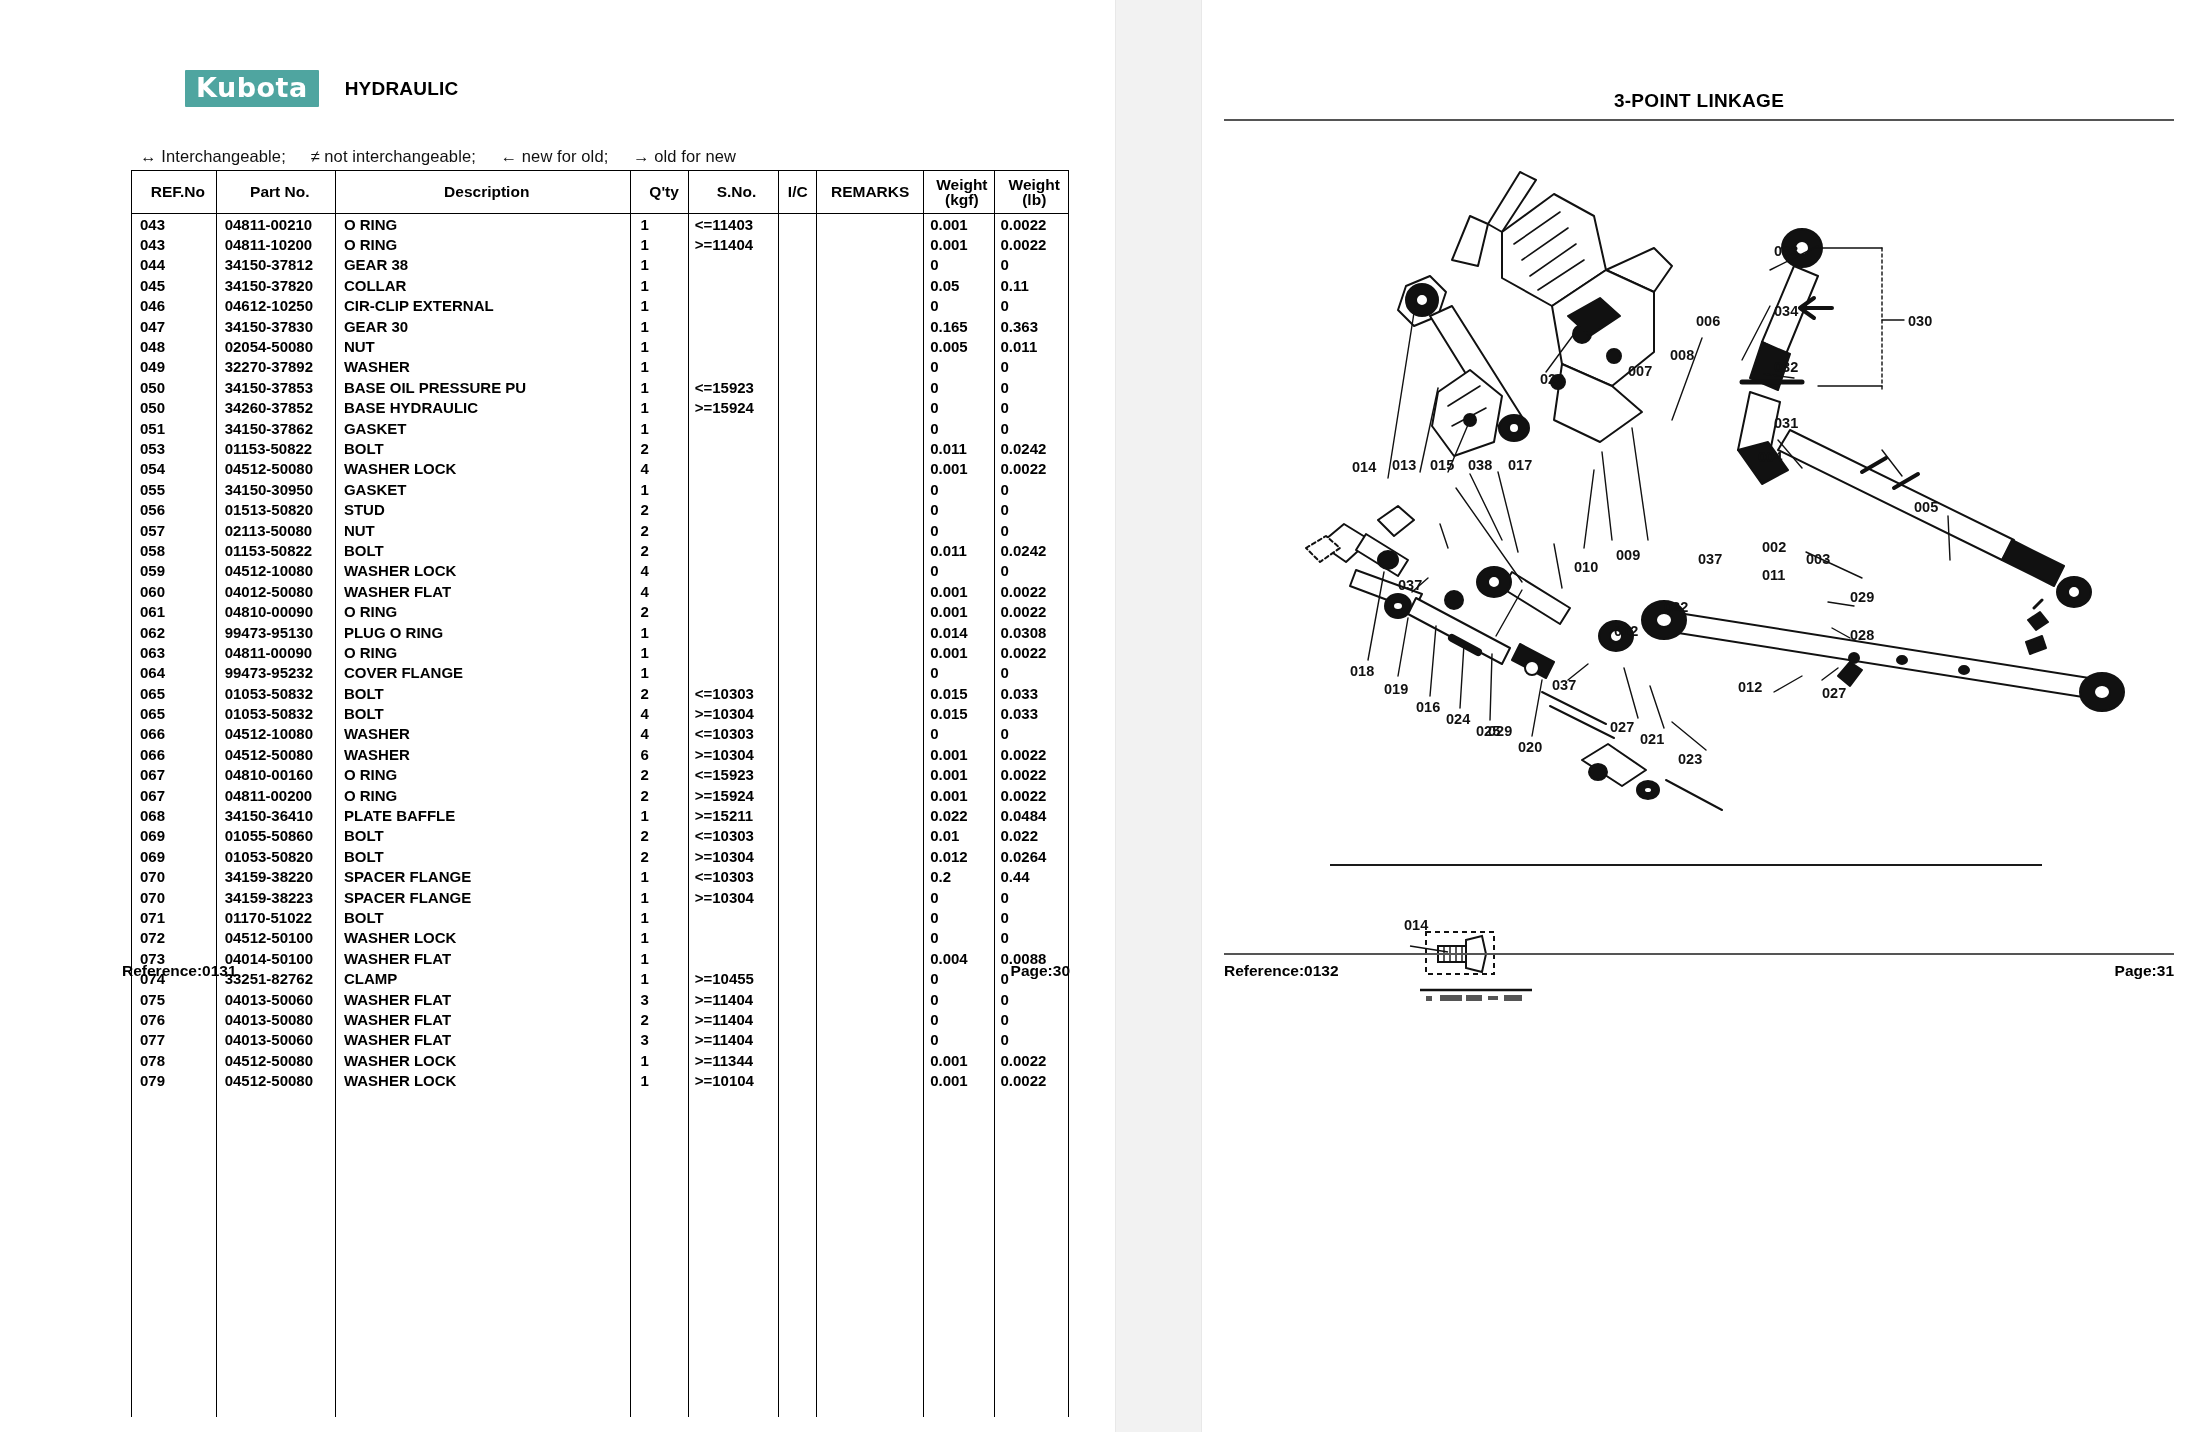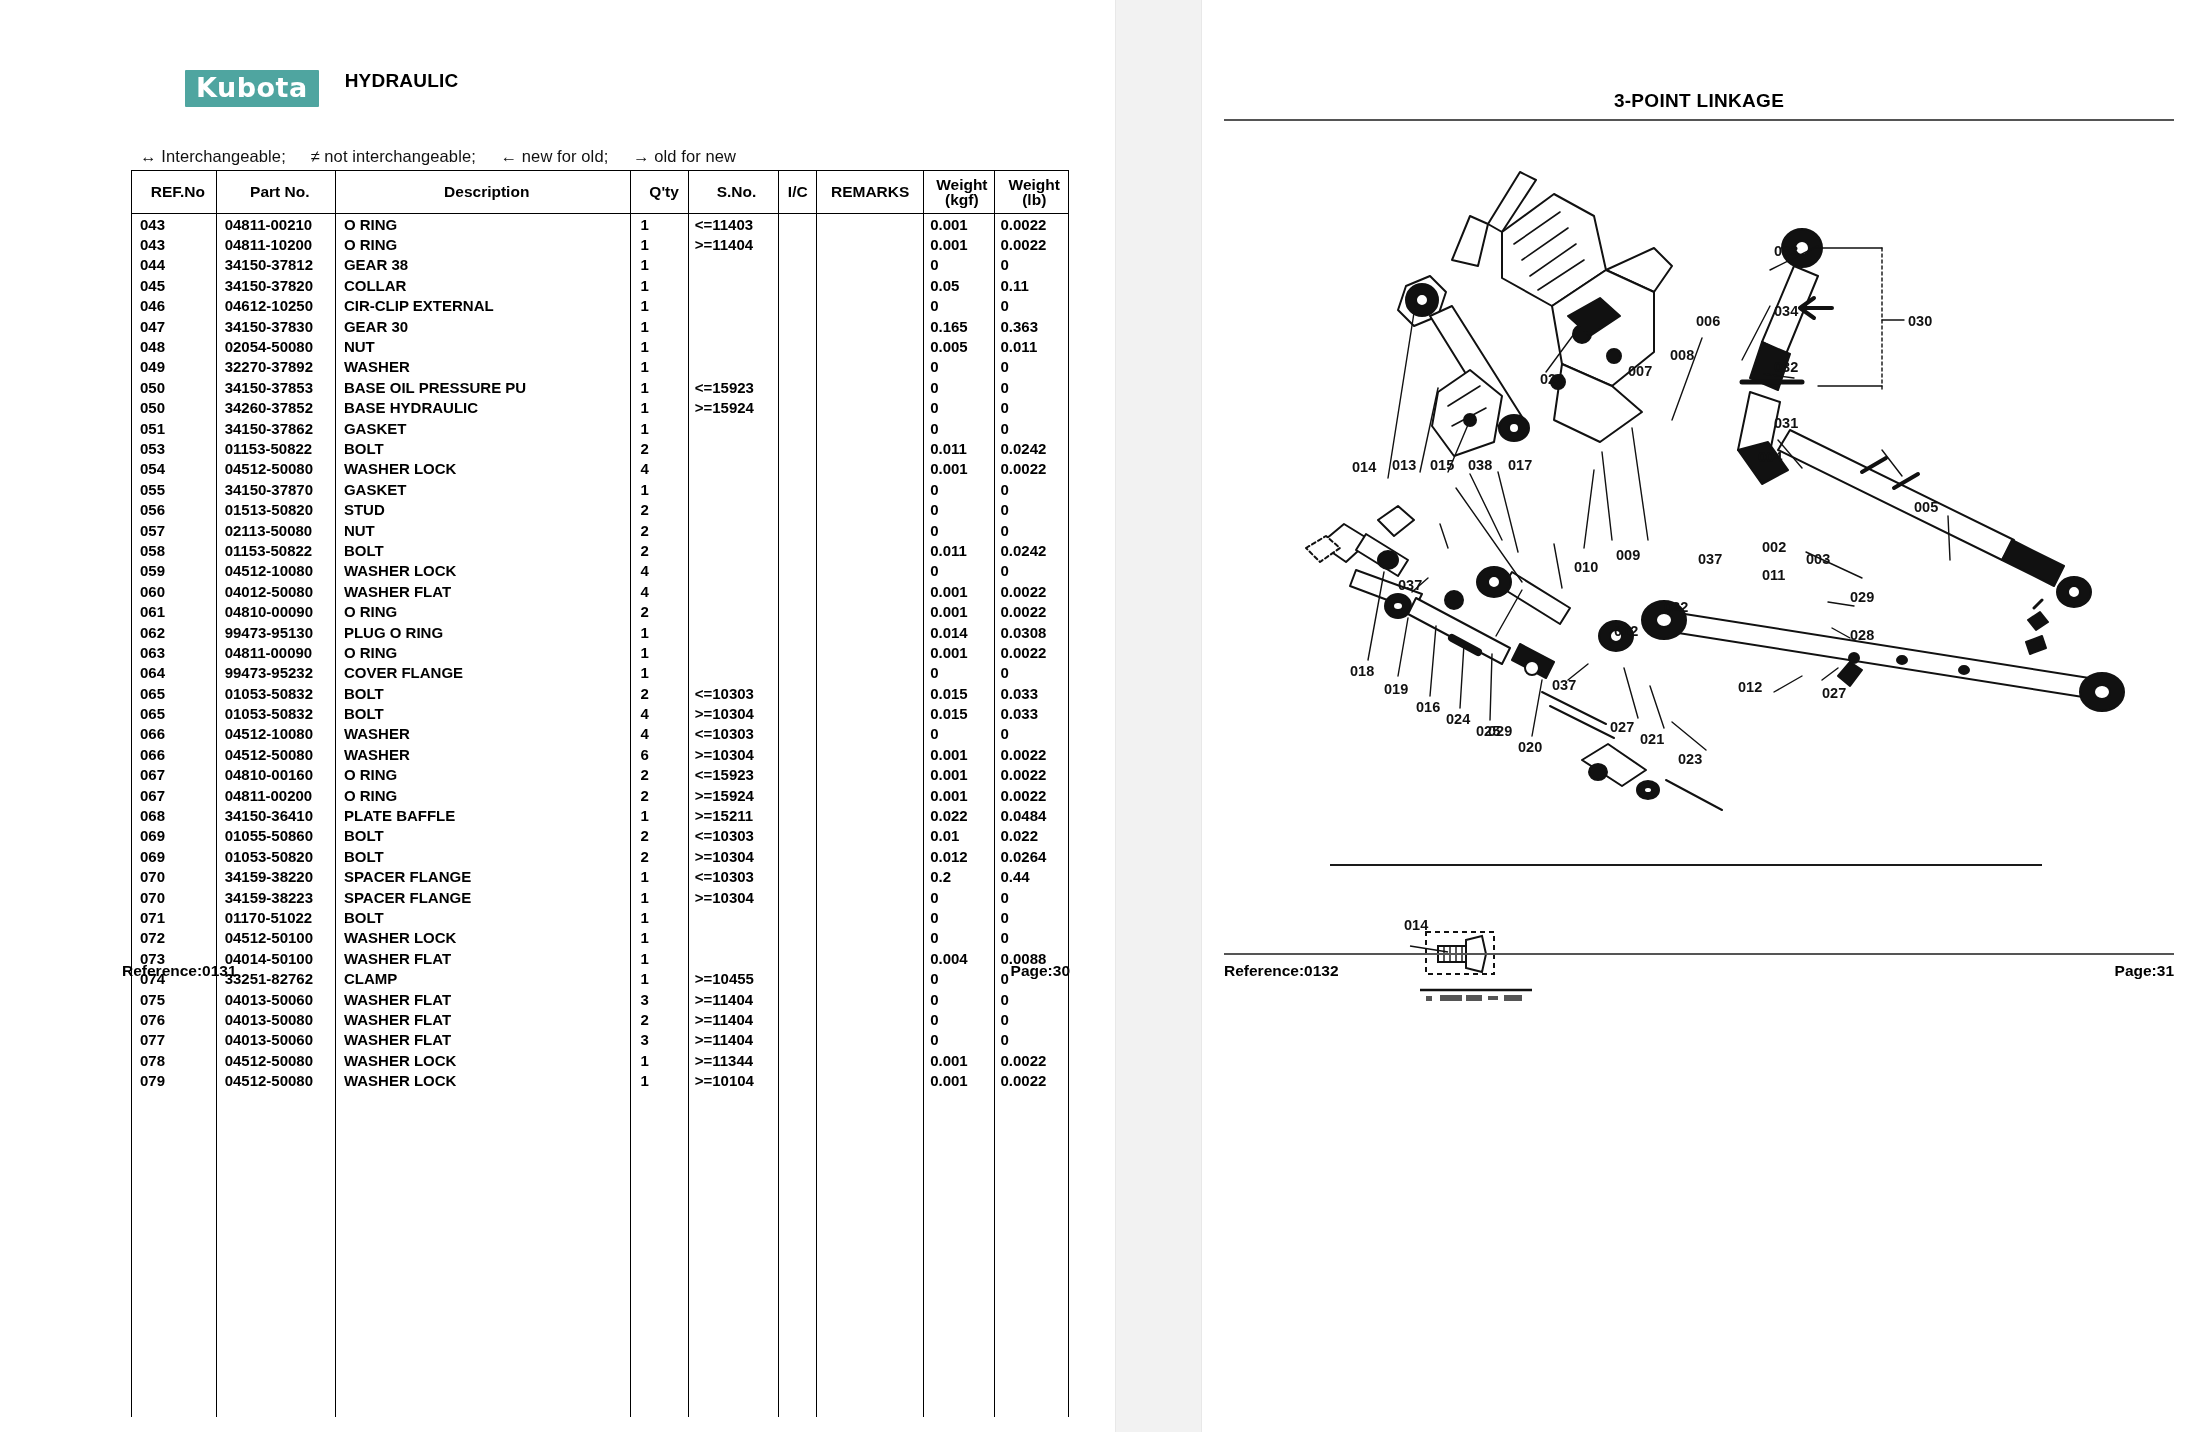--- a/index.html
+++ b/index.html
@@ -35,20 +35,21 @@
     height: 1432px;
   }
   .page-right { width: 1008px; }
 
   
   .lp-head {
     position: absolute;
     left: 138px;
     top: 70px;
     display: flex;
+    align-items: center;
     gap: 26px;
     padding-left: 47px;
   }
   .logo {
     background: #4fa5a0;
     color: #ffffff;
     font-family: "DejaVu Sans", sans-serif;
     font-weight: 700;
     font-size: 27px;
     letter-spacing: 0.5px;
@@ -374,21 +375,21 @@
               <td class="c-desc">WASHER LOCK</td>
               <td class="c-qty">4</td>
               <td class="c-sno"></td>
               <td class="c-ic"></td>
               <td class="c-rem"></td>
               <td class="c-wkg">0.001</td>
               <td class="c-wlb">0.0022</td>
             </tr>
             <tr>
               <td class="c-ref">055</td>
-              <td class="c-part">34150-37870</td>
+              <td class="c-part">34150-30950</td>
               <td class="c-desc">GASKET</td>
               <td class="c-qty">1</td>
               <td class="c-sno"></td>
               <td class="c-ic"></td>
               <td class="c-rem"></td>
               <td class="c-wkg">0</td>
               <td class="c-wlb">0</td>
             </tr>
             <tr>
               <td class="c-ref">056</td>

